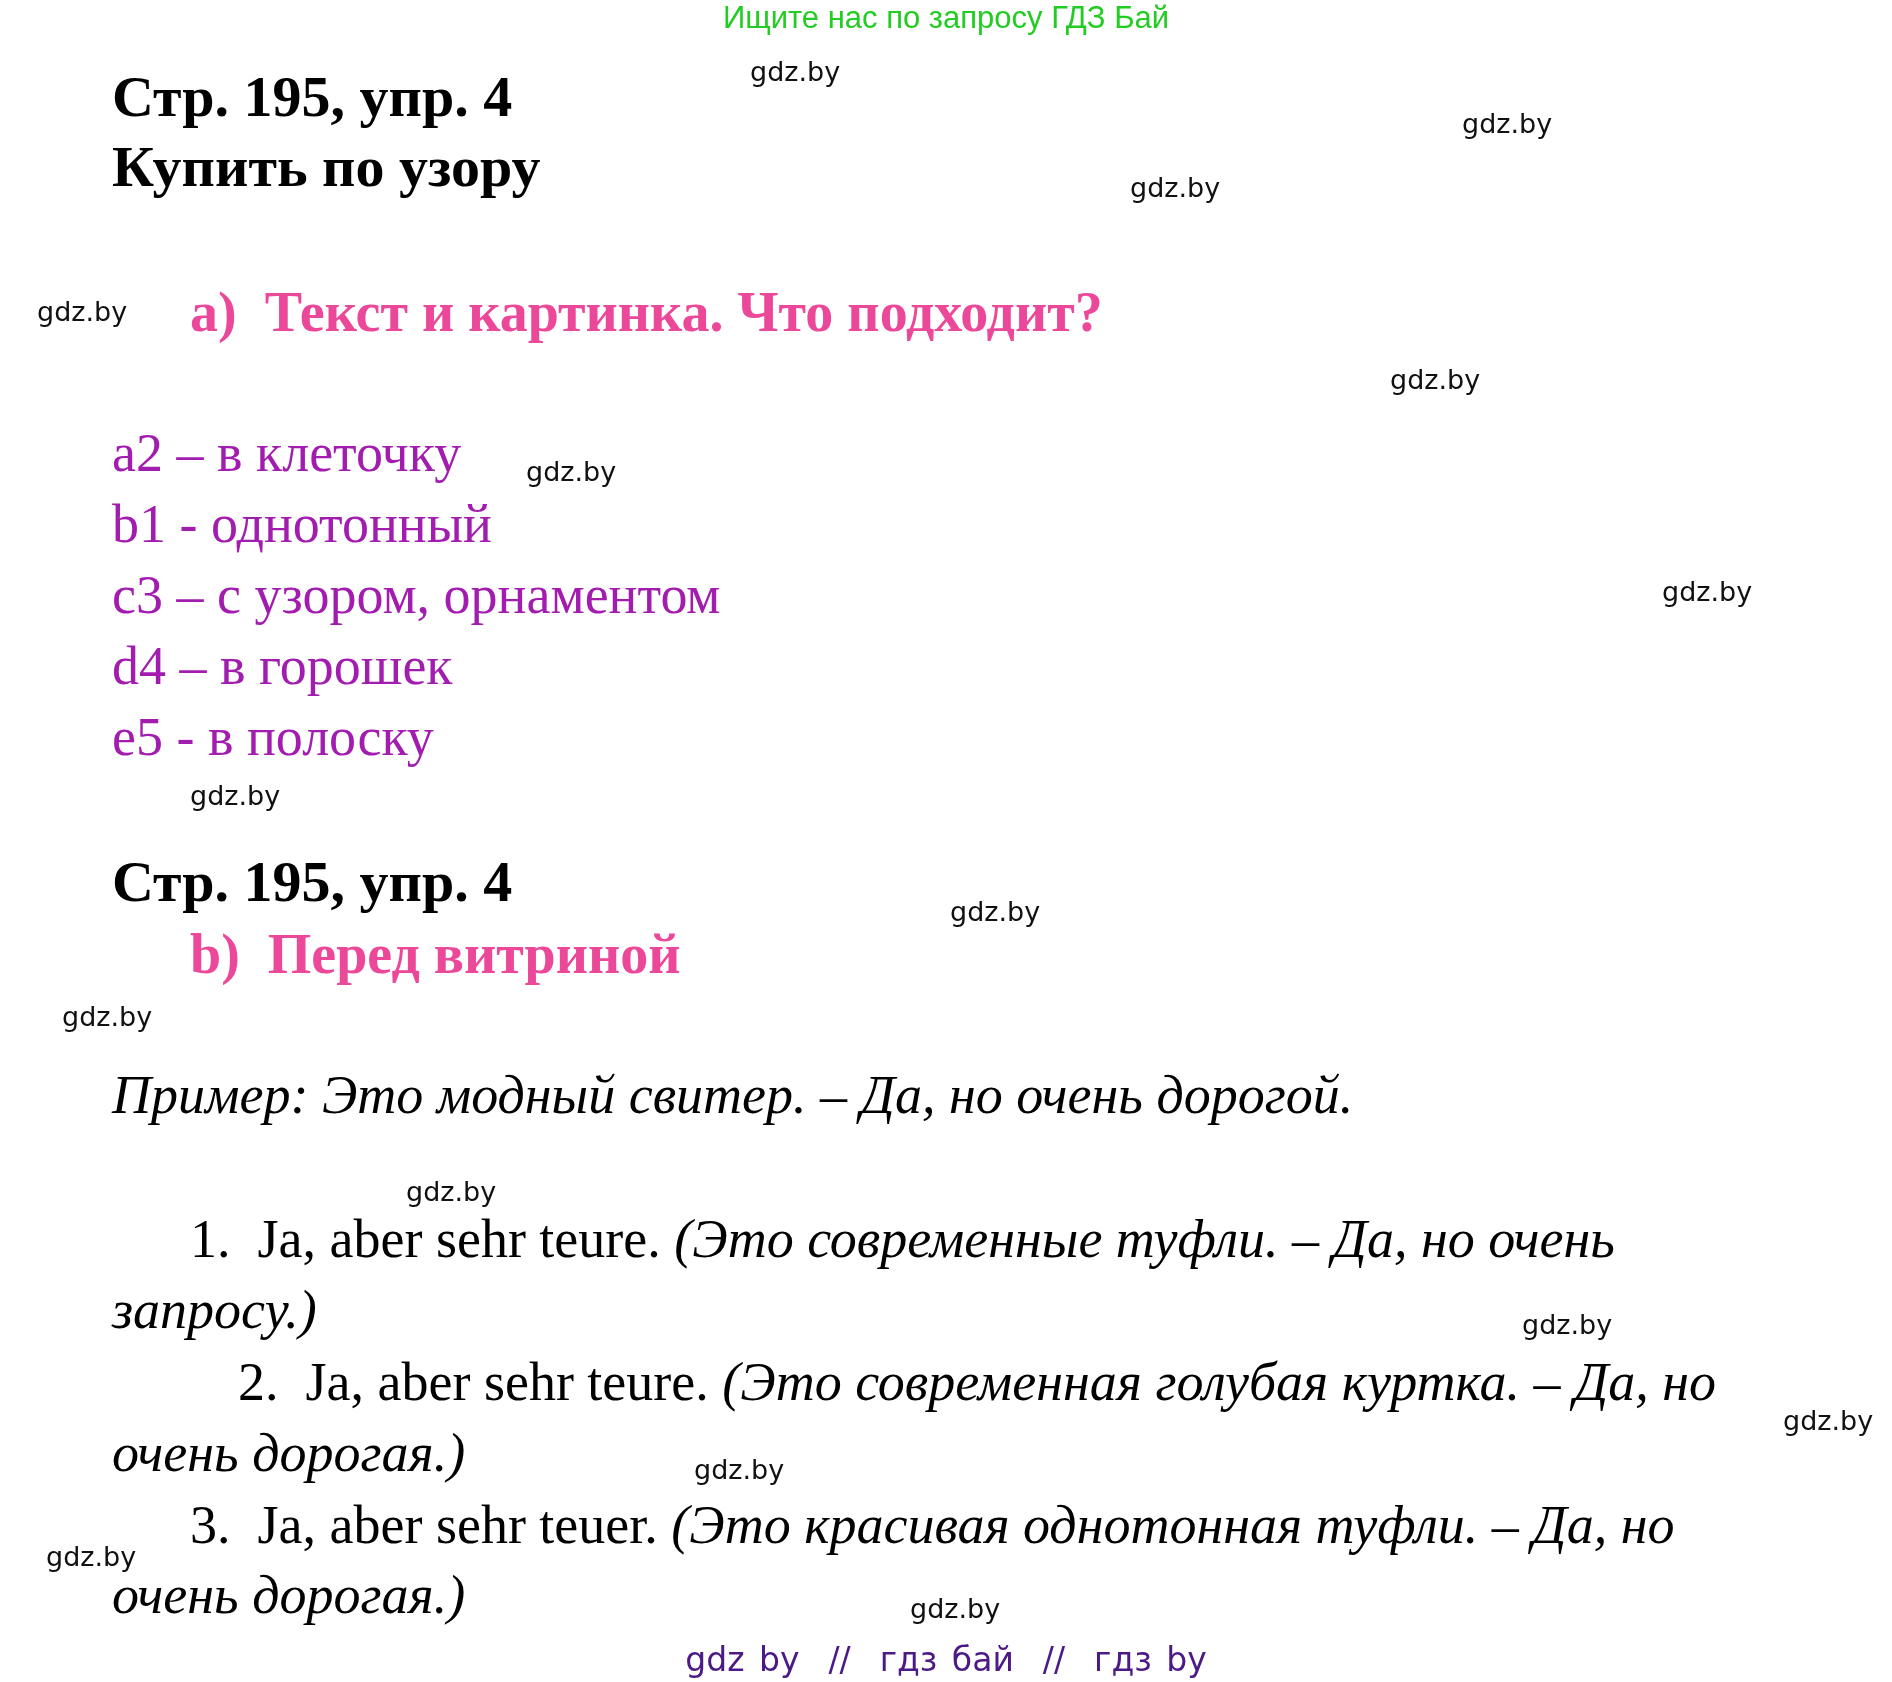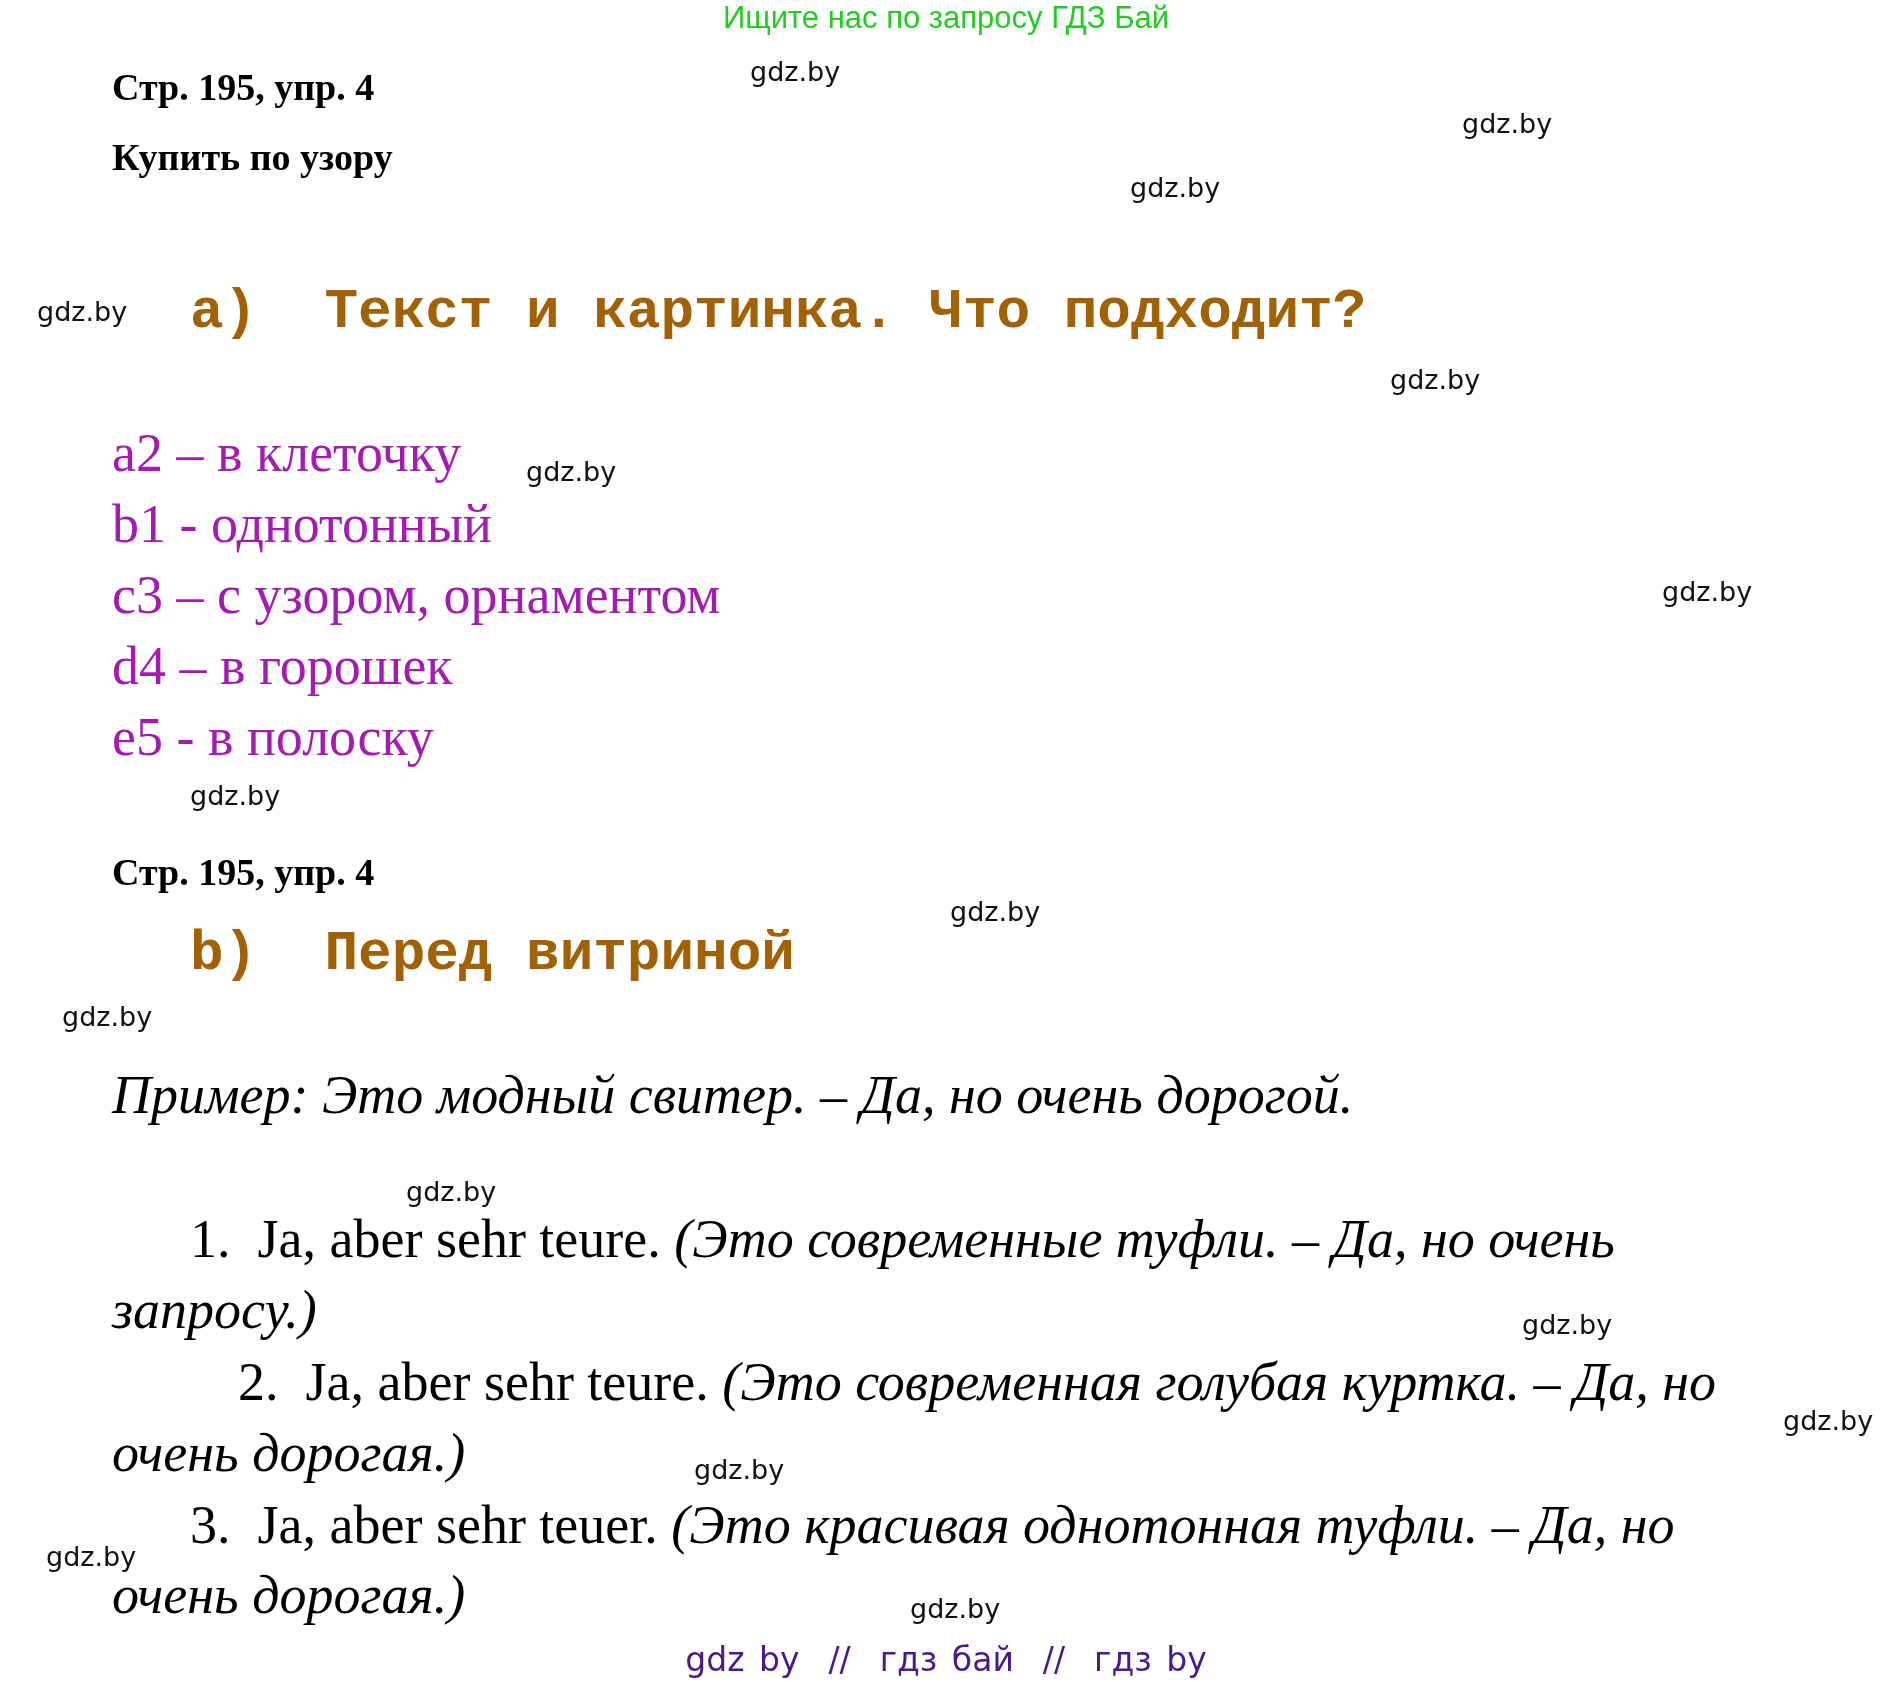--- a/index.html
+++ b/index.html
@@ -1,20 +1,20 @@
 <!DOCTYPE html>
 <html><head>
 <meta charset="utf-8">
 <style>
   html, body { margin: 0; padding: 0; background: #ffffff; }
   body { width: 1892px; height: 1682px; position: relative; overflow: hidden; }
   .abs { position: absolute; white-space: nowrap; line-height: 1; }
   .banner { color: #22cc22; font-family: "Liberation Sans", sans-serif; font-size: 31px; left: 0; width: 1892px; text-align: center; top: 2px; }
-  .h1 { font-family: "Liberation Serif", serif; font-weight: bold; font-size: 38px; color: #000; }
-  .h2 { font-family: Liberation Mono, monospace; font-weight: bold; font-size: 56px; color: #a16207; }
+  .h1 { font-family: "Liberation Serif", serif; font-weight: bold; font-size: 58px; color: #000; }
+  .h2 { font-family: Liberation Serif, serif; font-weight: bold; font-size: 56px; color: #ec4899; }
   .li { font-family: "Liberation Serif", serif; font-size: 54px; color: #a21caf; }
   .ex { font-family: "Liberation Serif", serif; font-style: italic; font-size: 54px; color: #000; }
   .item { font-family: "Liberation Serif", serif; font-size: 54px; color: #000; }
   .item .it { font-style: italic; }
   .wm { font-family: "DejaVu Sans", sans-serif; font-size: 27px; color: #111; }
   .footer { color: #4b1a86; font-family: "DejaVu Sans", sans-serif; font-size: 33px; left: 0; width: 1892px; text-align: center; top: 1643px; word-spacing: 4px; }
 </style>
 </head>
 <body>
 

